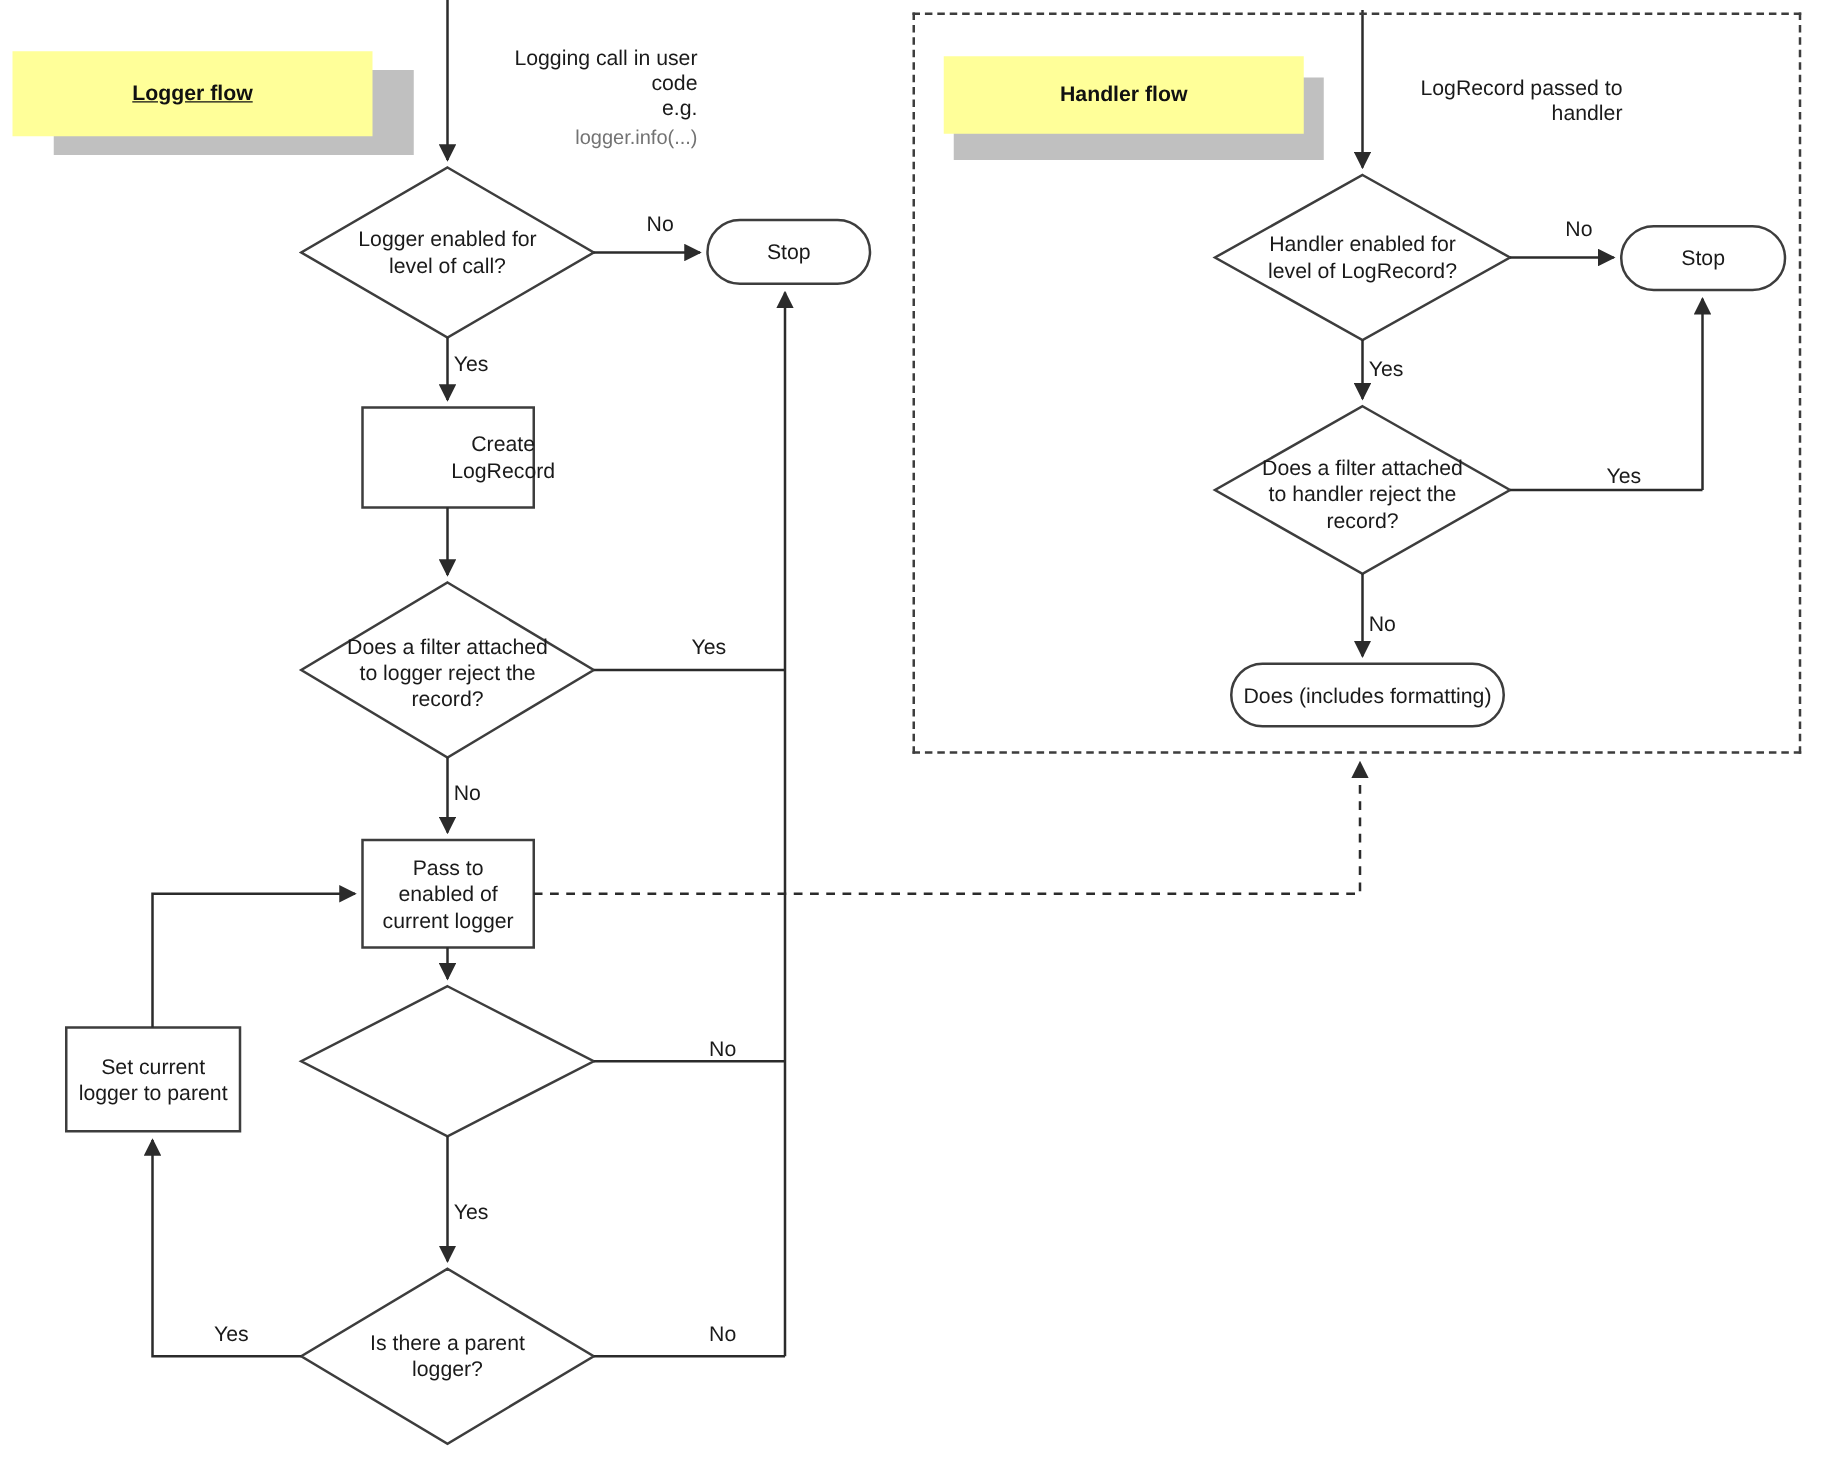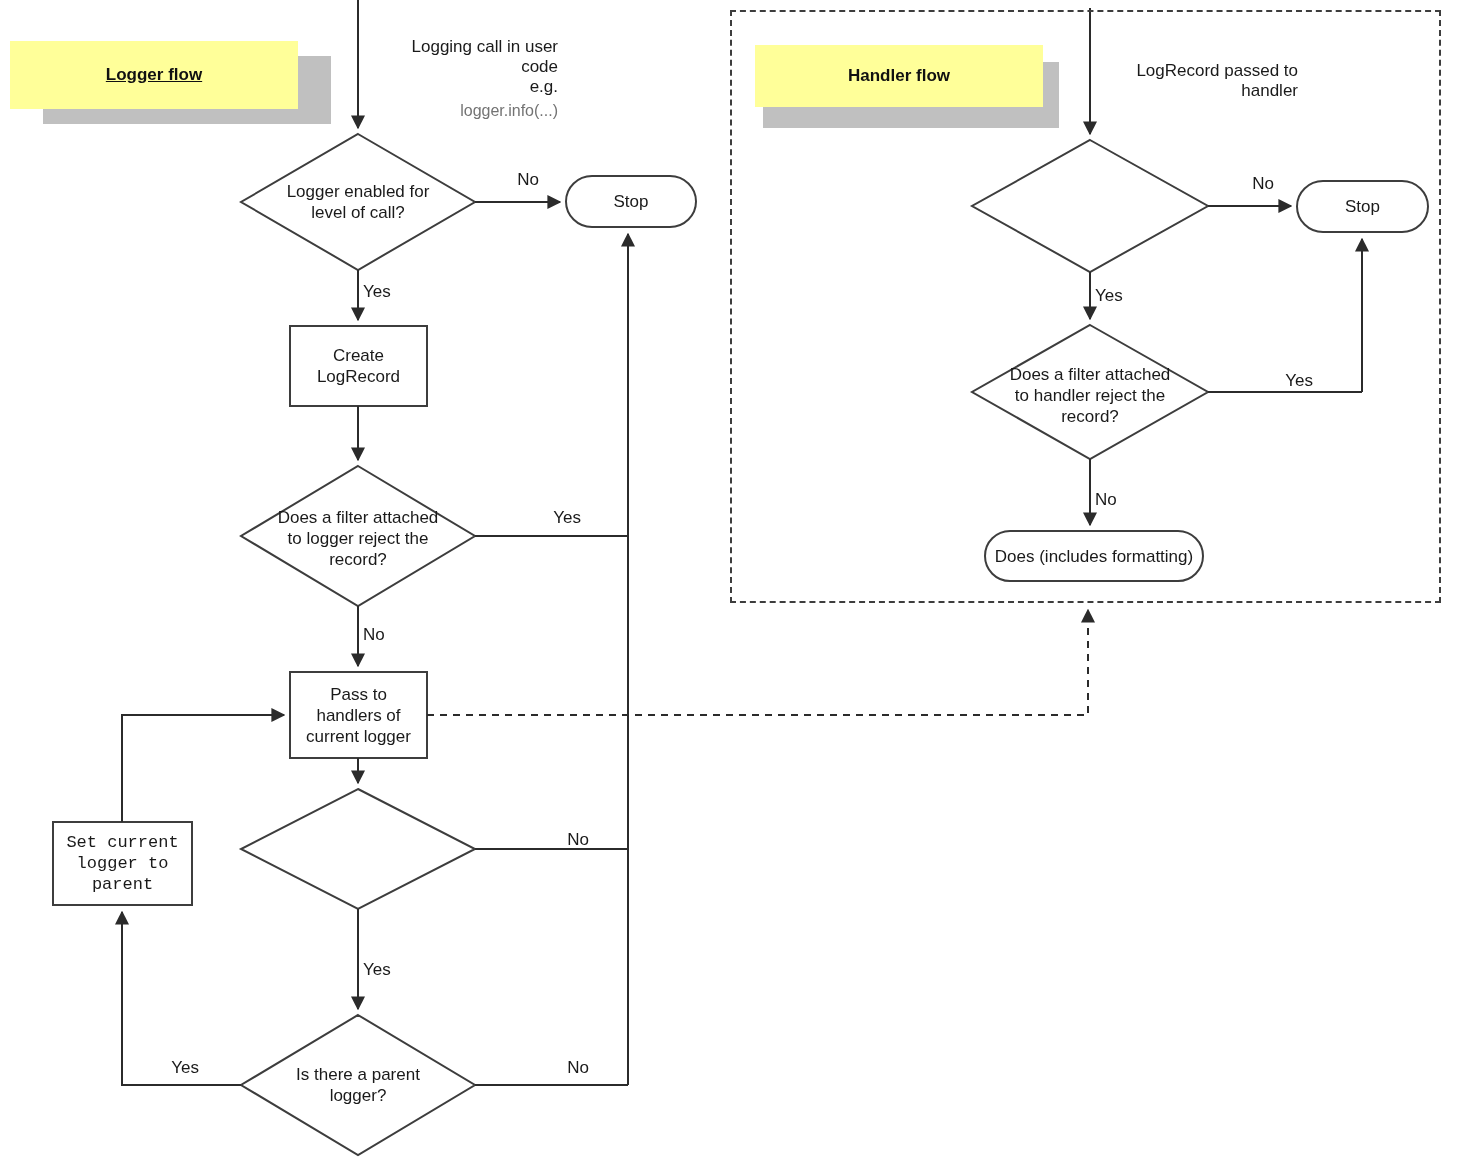--- a/index.html
+++ b/index.html
@@ -169,45 +169,47 @@
   </div>
 
   <div class="edge-label" style="left:368px; top:37px; width:190px;">Logging call in user
 code
 e.g.</div>
   <div class="edge-label mono" style="left:368px; top:101px; width:190px;">logger.info(...)</div>
 
   <div class="node-label" style="left:246px; top:172px; width:224px; height:60px;text-align:center;">Logger enabled for
 level of call?</div>
   <div class="node-label" style="left:566px; top:176px; width:130px; height:51px;">Stop</div>
-  <div class="node-label" style="left:290px; top:326px; width:137px; height:80px;">Create
+  <div class="node-label" style="left:290px; top:326px; width:137px; height:80px;padding-left:44px;">Create
 LogRecord</div>
   <div class="node-label" style="left:246px; top:505px; width:224px; height:66px;">Does a filter attached
 to logger reject the
 record?</div>
   <div class="node-label" style="left:290px; top:672px; width:137px; height:86px;">Pass to
-handlers of
+enabled of
 current logger</div>
-  <div class="node-label" style="left:53px; top:822px; width:139px; height:83px;font-family:Liberation Mono, monospace;">Set current
+  <div class="node-label" style="left:53px; top:822px; width:139px; height:83px;">Set current
 logger to parent</div>
   <div class="node-label" style="left:246px; top:1055px; width:224px; height:60px;">Is there a parent
 logger?</div>
 
   <div class="edge-label" style="left:479px; top:170px; width:60px;">No</div>
   <div class="edge-label" style="left:363px; top:282px; width:60px; text-align:left;">Yes</div>
   <div class="edge-label" style="left:521px; top:508px; width:60px;">Yes</div>
   <div class="edge-label" style="left:363px; top:625px; width:60px; text-align:left;">No</div>
   <div class="edge-label" style="left:529px; top:830px; width:60px;">No</div>
   <div class="edge-label" style="left:363px; top:960px; width:60px; text-align:left;">Yes</div>
   <div class="edge-label" style="left:139px; top:1058px; width:60px;">Yes</div>
   <div class="edge-label" style="left:529px; top:1058px; width:60px;">No</div>
 
   <div class="edge-label" style="left:1098px; top:61px; width:200px;">LogRecord passed to
 handler</div>
 
+  <div class="node-label" style="left:972px; top:176px; width:236px; height:60px;">Handler enabled for
+level of LogRecord?</div>
   <div class="node-label" style="left:1297px; top:181px; width:131px; height:51px;">Stop</div>
   <div class="node-label" style="left:972px; top:362px; width:236px; height:66px;">Does a filter attached
 to handler reject the
 record?</div>
   <div class="node-label" style="left:985px; top:531px; width:218px; height:50px;">Does (includes formatting)</div>
 
   <div class="edge-label" style="left:1214px; top:174px; width:60px;">No</div>
   <div class="edge-label" style="left:1095px; top:286px; width:60px; text-align:left;">Yes</div>
   <div class="edge-label" style="left:1253px; top:371px; width:60px;">Yes</div>
   <div class="edge-label" style="left:1095px; top:490px; width:60px; text-align:left;">No</div>

